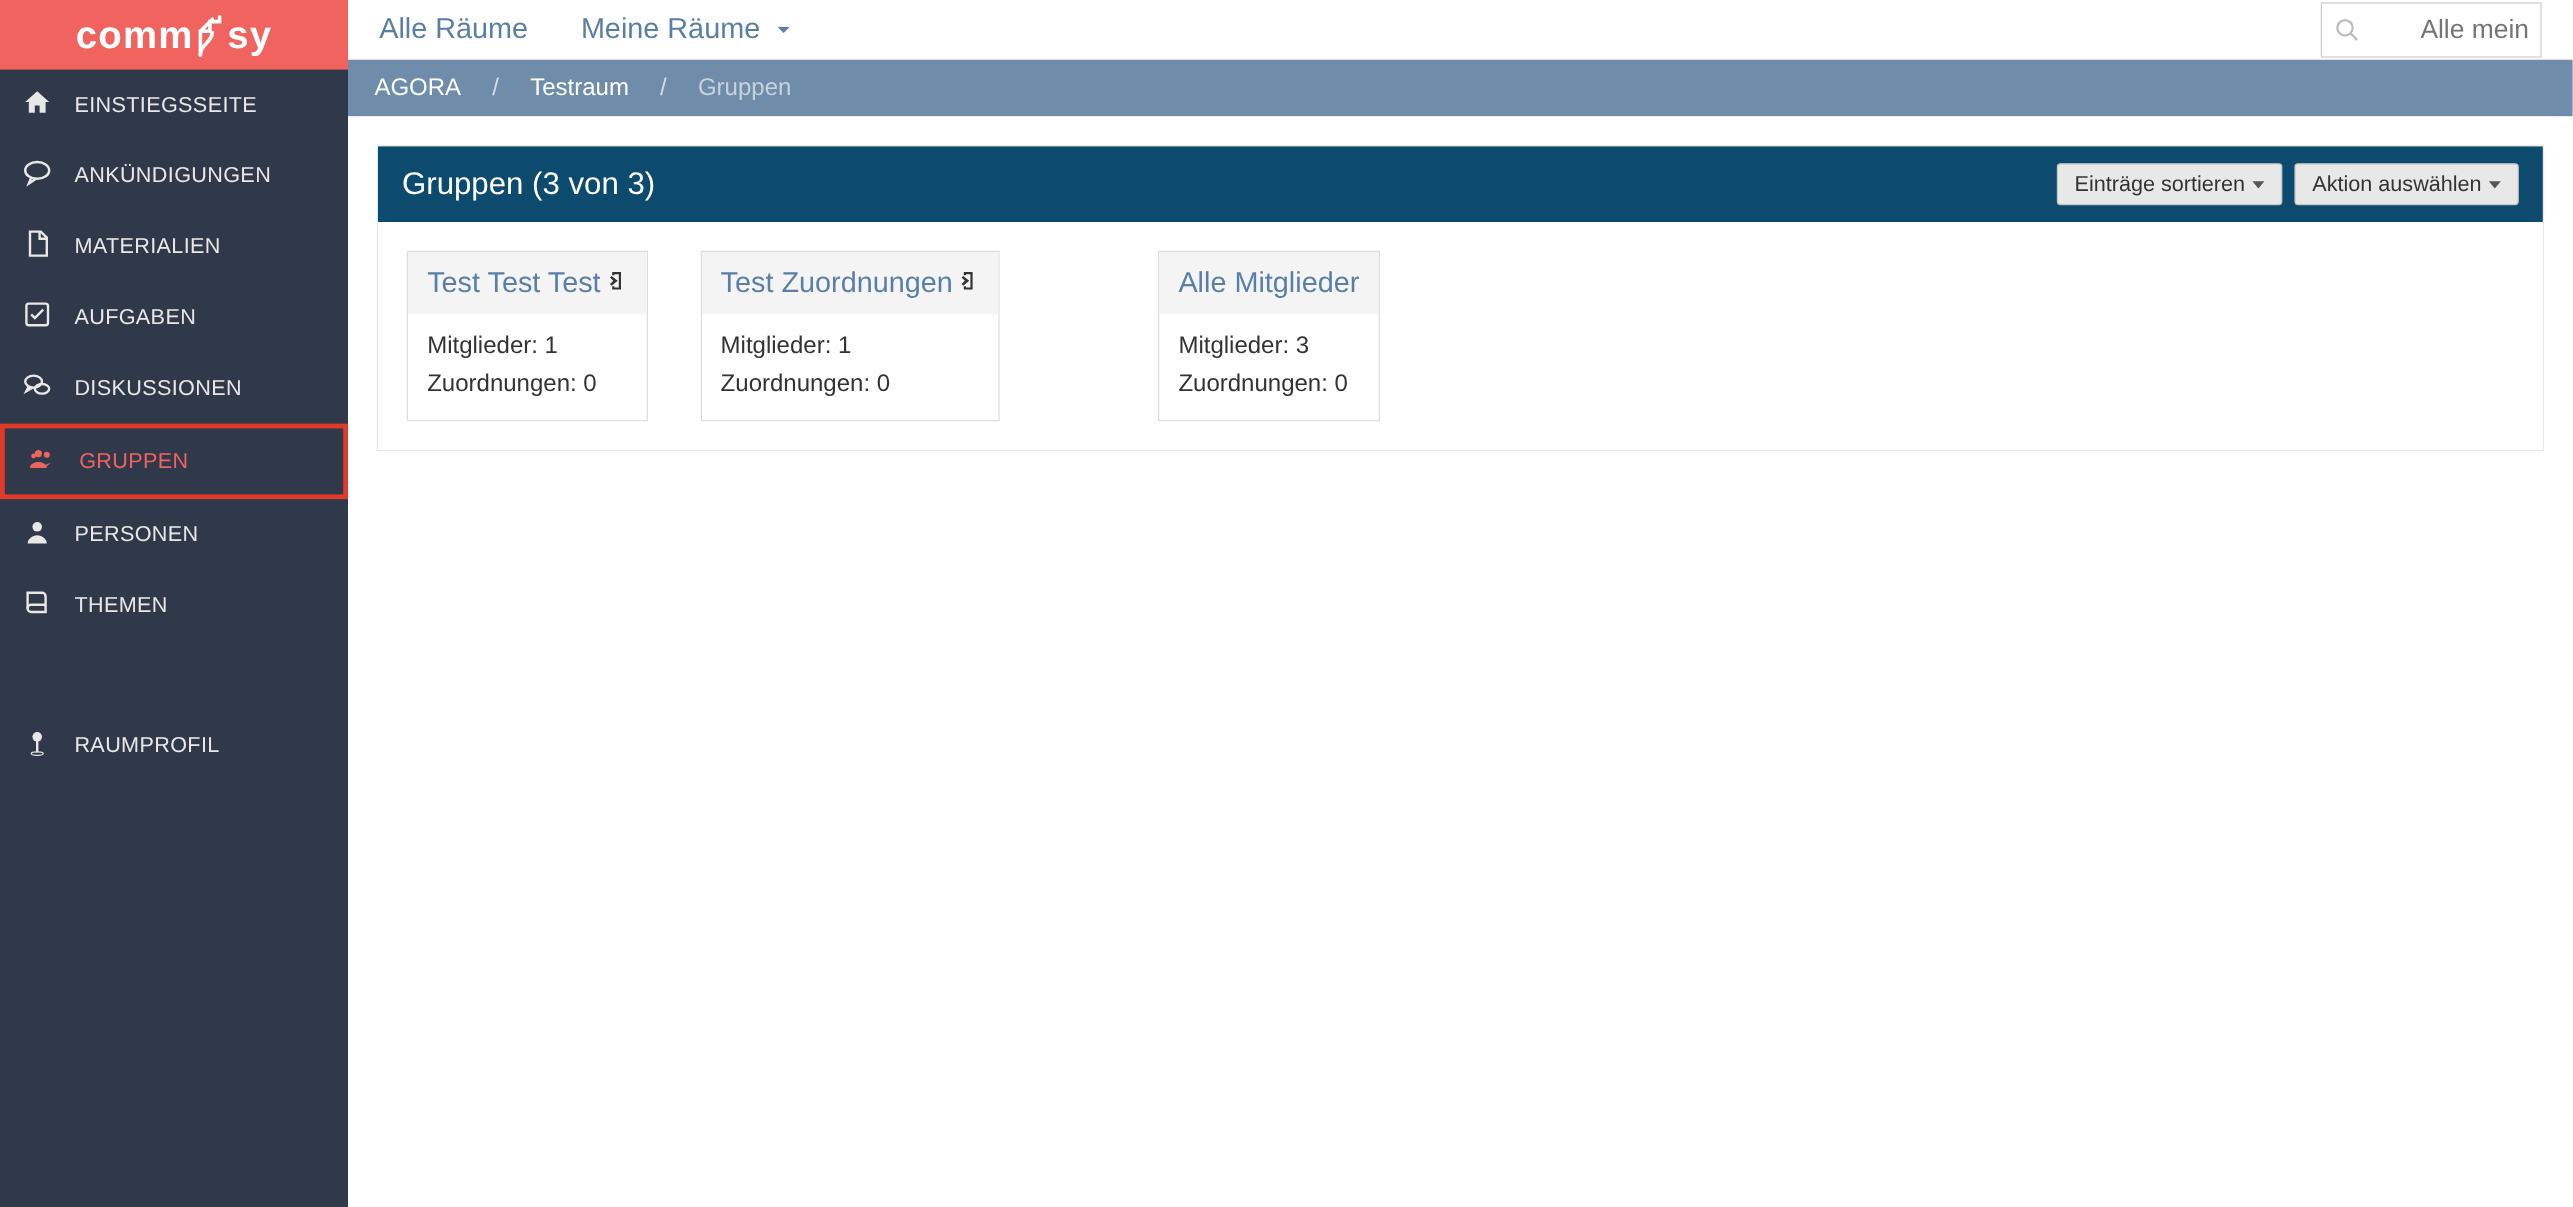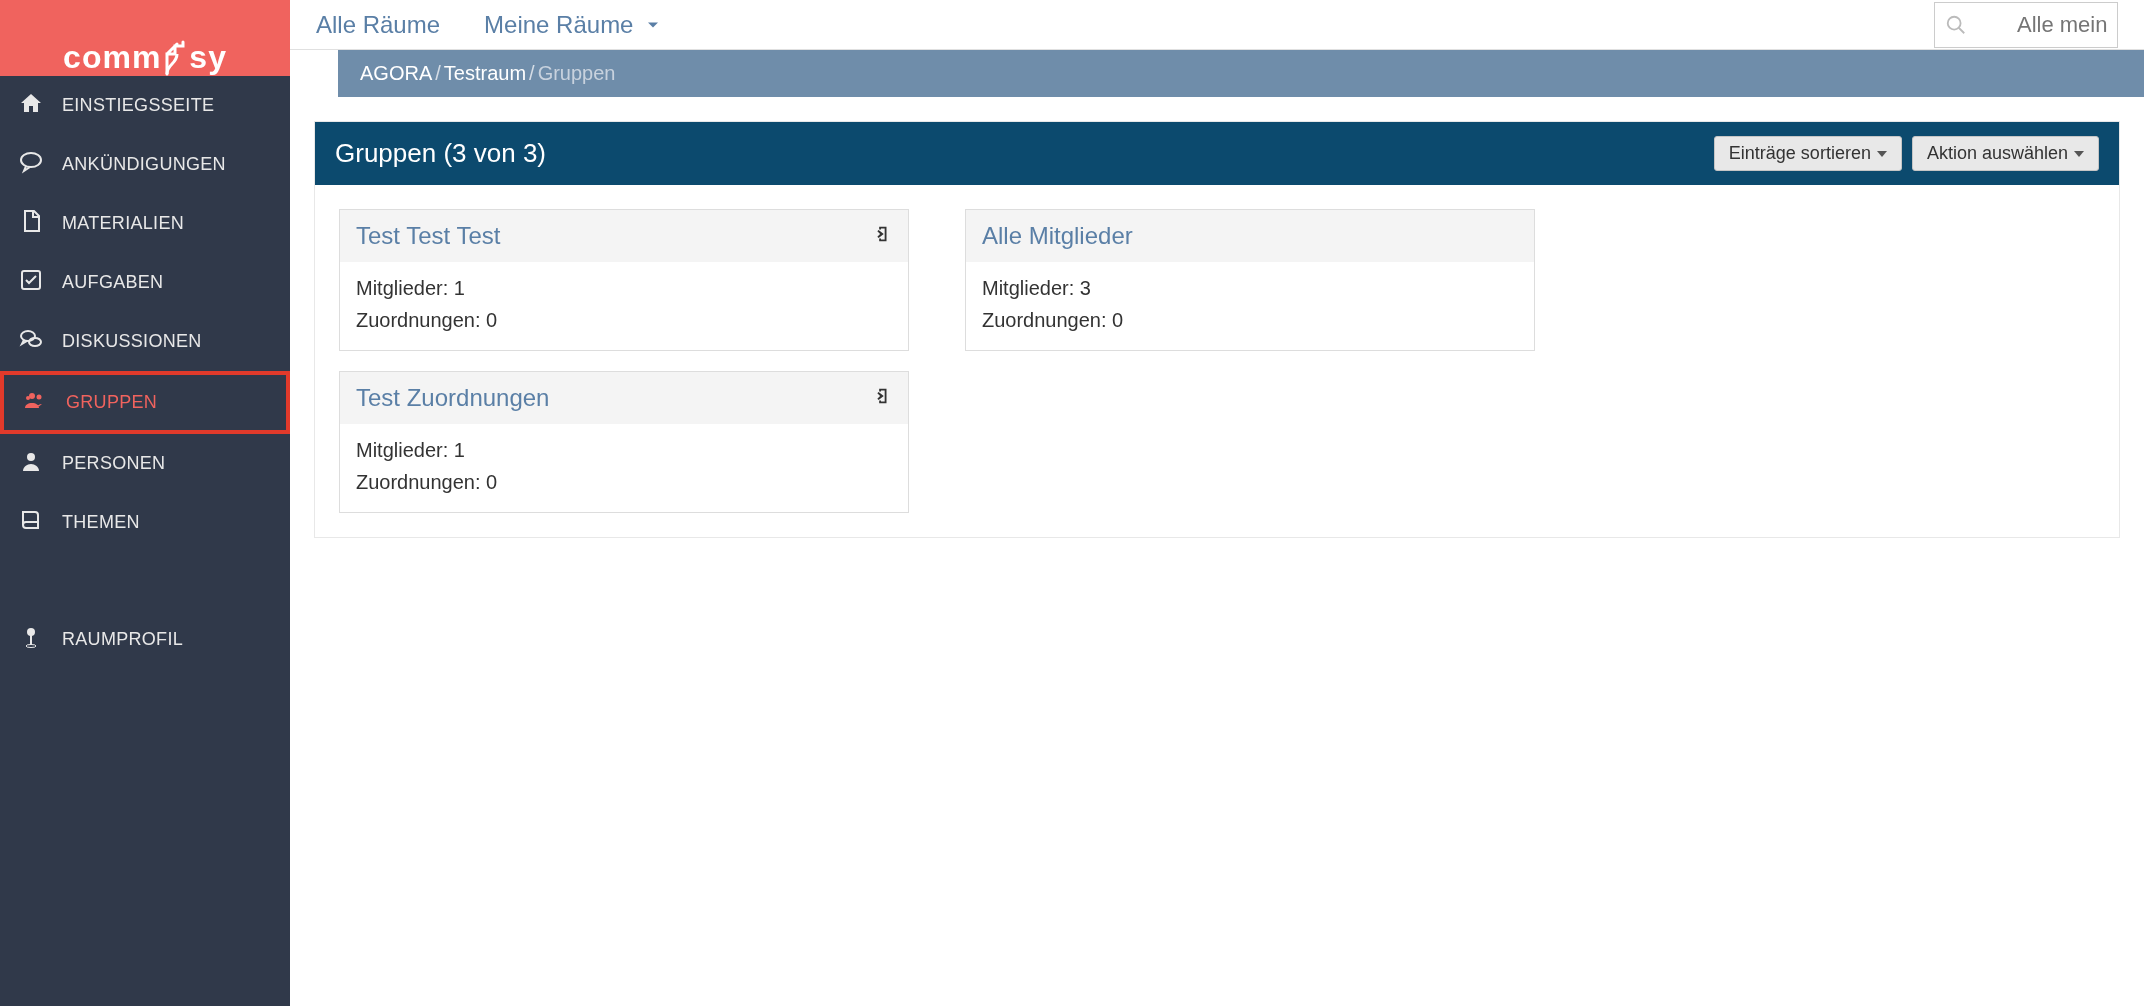--- a/index.html
+++ b/index.html
@@ -1,21 +1,21 @@
 <!DOCTYPE html>
 <html><head>
 <meta charset="utf-8">
 <style>
   * { box-sizing: border-box; margin: 0; padding: 0; }
   html, body { height: 100%; font-family: -apple-system, BlinkMacSystemFont, "Segoe UI", Helvetica, Arial, sans-serif; background: #fff; color: #333; }
   body { display: flex; width: 2144px; height: 1006px; overflow: hidden; }
 
   
   .sidebar { width: 290px; background: #30394a; color: #e6e6e6; display: flex; flex-direction: column; }
-  .logo-wrap { background: #f0635e; height: 76px; display: flex; justify-content: center; }
+  .logo-wrap { background: #f0635e; height: 58px; display: flex; align-items: center; justify-content: center; }
   .logo-text { color: #fff; font-weight: 700; font-size: 32px; letter-spacing: 1px; display:flex; align-items:flex-end;}
   .logo-mark { position: relative; width: 24px; height: 36px; margin: 0 2px; }
   .logo-mark svg { display:block;}
   .nav { flex: 1; padding-top: 0; }
   .nav-item {
     display: flex; align-items: center; gap: 18px;
     padding: 12px 18px; height: 59px;
     color: #e8e8e8; cursor: pointer; font-size: 18px; font-weight: 400;
     border-bottom: 0; text-transform: uppercase; letter-spacing: 0.3px;
   }
@@ -27,36 +27,36 @@
 
   
   .main { flex: 1; display: flex; flex-direction: column; min-width: 0; }
   .topbar { height: 50px; background: #fff; border-bottom: 1px solid #e0e0e0; display: flex; align-items: center; padding: 0 26px; gap: 44px; }
   .top-link { color: #5a7fa6; font-size: 24px; cursor: pointer; display:flex; align-items:center; gap:10px;}
   .top-link svg { width:20px; height:20px; }
   .top-search { margin-left:auto; display:flex; align-items:center; border:1px solid #ccc; height:46px; padding:0 10px; color:#aaa; min-width:110px;gap:40px;}
   .top-search svg{ width:22px; height:22px; margin-right:10px; fill:#bbb;}
   .top-search input{ border:none; outline:none; font-size:22px; width:90px; color:#999;}
 
-  .breadcrumb-bar { background: #6f8daa; color: #fff; padding: 12px 22px; font-size: 20px; display:flex; gap:3px; align-items:center;margin-left:48px;}
+  .breadcrumb-bar { background: #6f8daa; color: #fff; padding: 12px 22px; font-size: 20px; display:flex; gap:26px; align-items:center;}
   .breadcrumb-bar a { color:#fff; cursor:pointer;}
   .breadcrumb-bar .sep { color:#d5dde6;}
   .breadcrumb-bar .current{ color:#c8d2de;}
 
   .content { padding: 24px; background:#fff;}
   .panel { border:1px solid #e8e8e8;}
   .panel-header { background:#0c4a6e; color:#fff; padding:14px 20px; display:flex; align-items:center;}
   .panel-title { font-size:26px; flex:1;}
   .panel-actions { display:flex; gap:10px;}
   .btn { background:#e8e8e8; border:1px solid #c5c5c5; padding:6px 14px; font-size:18px; color:#333; cursor:pointer; display:flex; align-items:center; gap:6px; border-radius:3px;}
   .caret-down { width:0; height:0; border-left:5px solid transparent; border-right:5px solid transparent; border-top:6px solid #555; display:inline-block;}
 
   .panel-body { background:#fff; padding:24px;}
   .cards-row { display:flex; gap:56px; }
-  .cards-col { flex:1; display:flex; flex-direction:column; gap:20px; max-width: 570px;}
+  .cards-col { flex:1; display:flex; flex-direction:row; gap:44px; max-width: 570px;}
   .card { border:1px solid #ddd;}
   .card-head { background:#f4f4f4; padding:12px 16px; display:flex; align-items:center;}
   .card-title { color:#5a7fa6; font-size:24px; flex:1; cursor:pointer;}
   .card-head .enter-icon{ color:#444;}
   .card-body { padding:10px 16px 14px 16px; font-size:20px; color:#333; line-height:1.6;}
   .card-body .row{ }
 </style>
 </head>
 <body>
 

